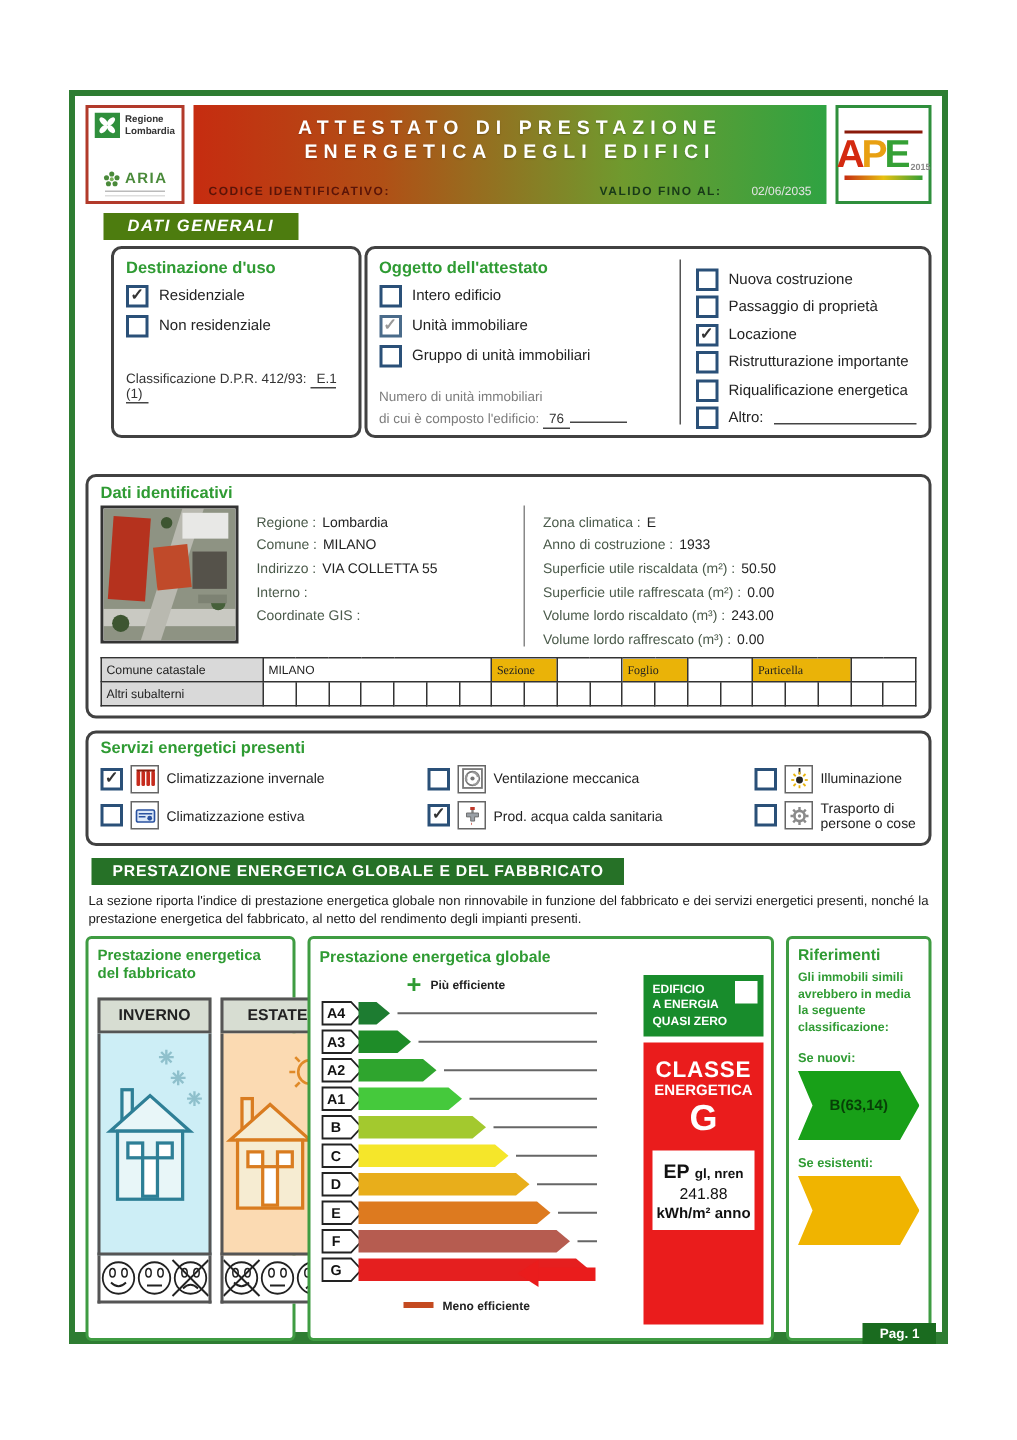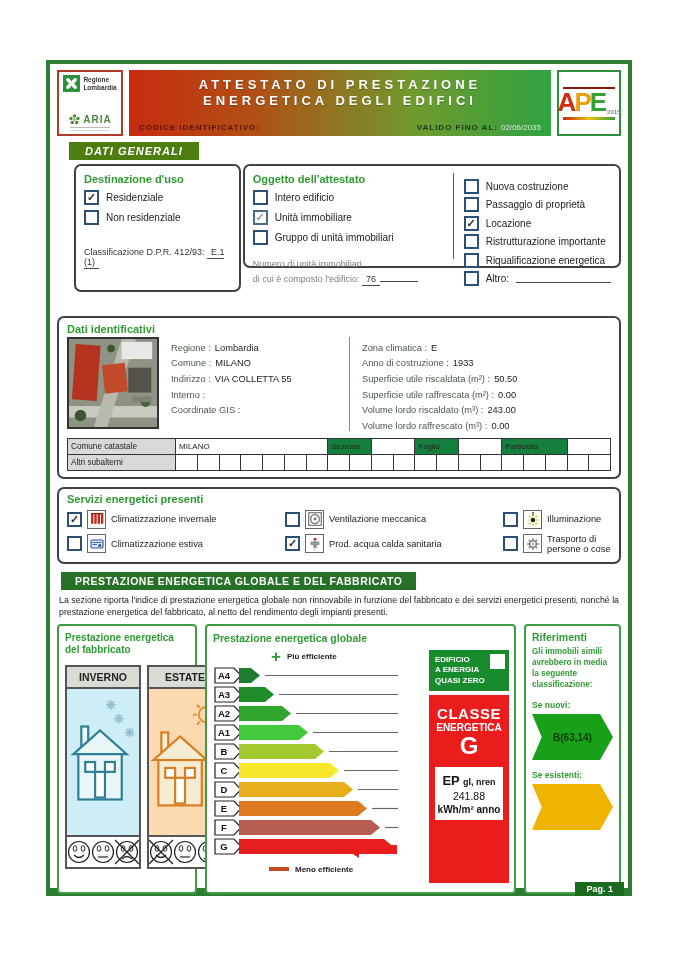--- a/index.html
+++ b/index.html
@@ -14,38 +14,38 @@
   .lomb-txt { font-size:6.5px; font-weight:bold; color:#333; line-height:1.15; }
   .aria { display:flex; flex-direction:column; align-items:center; }
   .aria-row { display:flex; align-items:center; gap:2px; }
   .aria-txt { font-size:10px; font-weight:bold; color:#4a8a3a; letter-spacing:1px; }
   .aria-sub { width:40px; height:4px; border-top:1px solid #bbb; border-bottom:1px solid #ddd; margin-top:1px; }
   .title-box { flex:1; background:linear-gradient(90deg,#c62c10 0%,#b05016 30%,#6f9a2e 68%,#2fa342 100%); padding:7px 10px 4px; display:flex; flex-direction:column; justify-content:space-between; }
   .title-l { color:#fff; font-weight:bold; font-size:13px; letter-spacing:4px; text-align:center; line-height:1.25; text-shadow:0 1px 1px rgba(0,0,0,.25); }
   .title-sub { display:flex; justify-content:space-between; align-items:baseline; font-size:8px; font-weight:bold; letter-spacing:1px; }
   .codice { color:#5a1408; }
   .valido { color:#183a18; }
-  .valido .date { color:#e4e4e4; font-weight:normal; letter-spacing:0; margin-left:3px; }
+  .valido .date { color:#e4e4e4; font-weight:normal; letter-spacing:0; margin-left:20px; }
   .ape-box { width:64px; border:2px solid #2f8f3c; background:#fff; display:flex; flex-direction:column; justify-content:center; align-items:center; padding:2px 4px; }
   .ape-top { width:100%; height:2px; background:#8a1a0a; }
   .ape-letters { font-weight:bold; font-size:26px; line-height:1; display:flex; align-items:baseline; }
   .ape-a { color:#d42a10; } .ape-p { color:#e8a012; margin-left:-2px; } .ape-e { color:#35a035; margin-left:-2px; }
   .ape-year { font-size:6px; color:#888; align-self:flex-end; }
   .ape-bar { width:100%; height:3px; margin-top:2px; background:linear-gradient(90deg,#c62c10,#e8c010,#35a035); }
 
   
   .sec-label { display:inline-block; background:#4d7c0f; color:#fff; font-weight:bold; font-size:11px; letter-spacing:1px; padding:3px 16px; margin:6px 0 4px 12px;font-style:italic; }
   .sec-label2 { display:inline-block; background:#267127; color:#fff; font-weight:bold; font-size:10.5px; letter-spacing:.5px; padding:3px 14px; margin:8px 0 2px 4px; }
   .ghead { color:#2f9b33; font-weight:bold; font-size:11px; }
 
   
   .rowflex { display:flex; gap:2px;padding-left:17px; }
   .obox { border:2px solid #414141; border-radius:7px; background:#fff; }
   .box1a { width:172px; padding:7px 8px; height:128px; }
-  .box1b { flex:1; padding:7px 8px; height:104px; display:flex; }
+  .box1b { flex:1; padding:7px 8px; height:128px; display:flex; }
   .cbrow { display:flex; align-items:center; gap:7px; margin:5px 0; font-size:10px; }
   .cb { width:15px; height:15px; min-width:15px; border:2px solid #2a5078; background:#fff; display:flex; align-items:center; justify-content:center; font-size:11px; font-weight:bold; color:#333; line-height:1; }
   .cb.muted { color:#999; border-color:#4a6b8a; }
   .classif { font-size:9px; color:#333; margin-top:22px; }
   .uval { border-bottom:1px solid #444; padding:0 4px 1px; font-size:9px; }
   .col-ogg { width:190px; }
   .numtxt { color:#7c7c7c; font-size:9px; margin-top:12px; line-height:1.7; }
   .vline { border-left:1.5px solid #555; margin:0 10px; }
   .col-mot { flex:1; padding-top:2px; }
   .col-mot .cbrow { margin:3.5px 0; }
@@ -56,21 +56,21 @@
   .photo { width:92px; height:92px; border:2px solid #333; }
   .fields { font-size:9.3px; }
   .fields .frow { height:15.7px; display:flex; align-items:flex-end; }
   .fields .flab { color:#4a5a4a; }
   .fields .fval { margin-left:4px; color:#222; }
   .f-left { margin-left:12px; width:178px; }
   .f-right { flex:1; padding-left:12px; border-left:1px solid #888; }
 
   table.cat { border-collapse:collapse; width:100%; margin-top:7px; table-layout:fixed; font-size:8px; }
   table.cat td { border:1px solid #333; height:16px; padding:0 3px; overflow:hidden; white-space:nowrap; }
-  td.g { background:#15803d; }
+  td.g { background:#eab308;font-family:Liberation Serif, serif; }
   td.w { background:#fff; }
   td.diag { background-color:#9e9e9e; background-image:linear-gradient(to bottom right,transparent 44%,#222 47%,#222 53%,transparent 56%); }
   td.lab { background:#d9d9d9; font-size:8.2px; }
 
   .box3 { margin-top:8px; padding:4px 8px 6px; }
   .srv-grid { display:grid; grid-template-columns:218px 218px 1fr; margin-top:2px; }
   .srv { display:flex; align-items:center; gap:5px; font-size:9.3px; padding:2.5px 0; }
   .icon-sq { width:19px; height:19px; min-width:19px; border:1.5px solid #666; display:flex; align-items:center; justify-content:center; background:#fff; }
 
   .desc { font-size:8.8px; text-align:justify; line-height:1.4; margin:2px 2px 0; color:#1a1a1a; }

